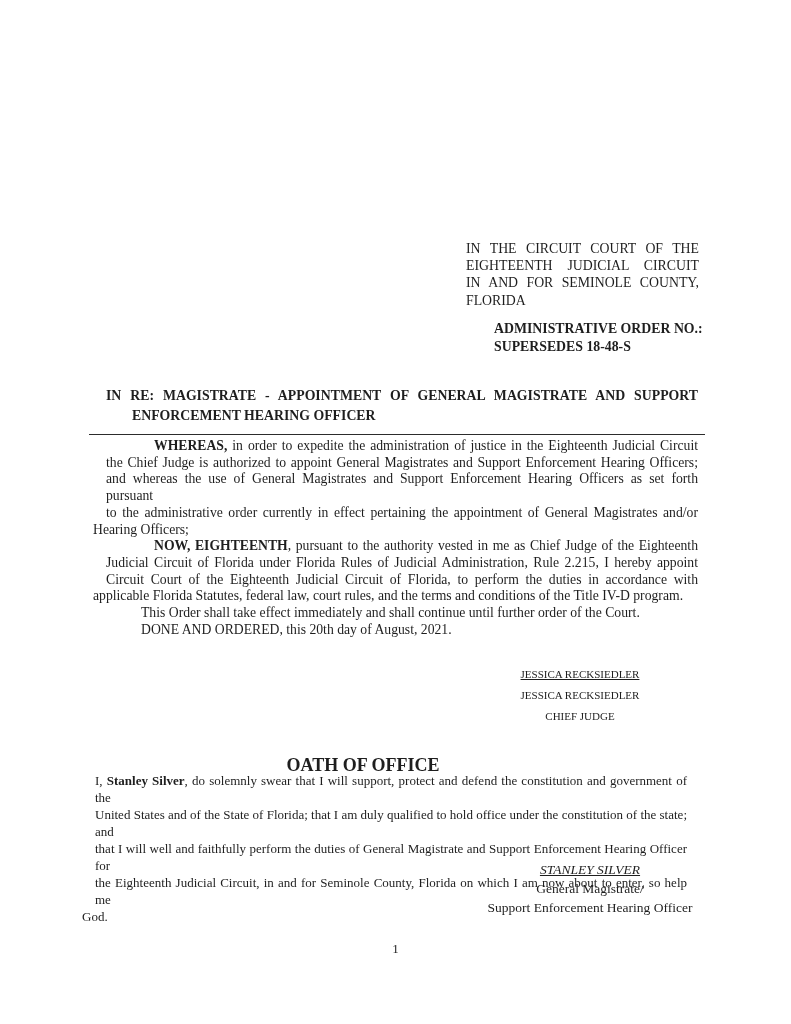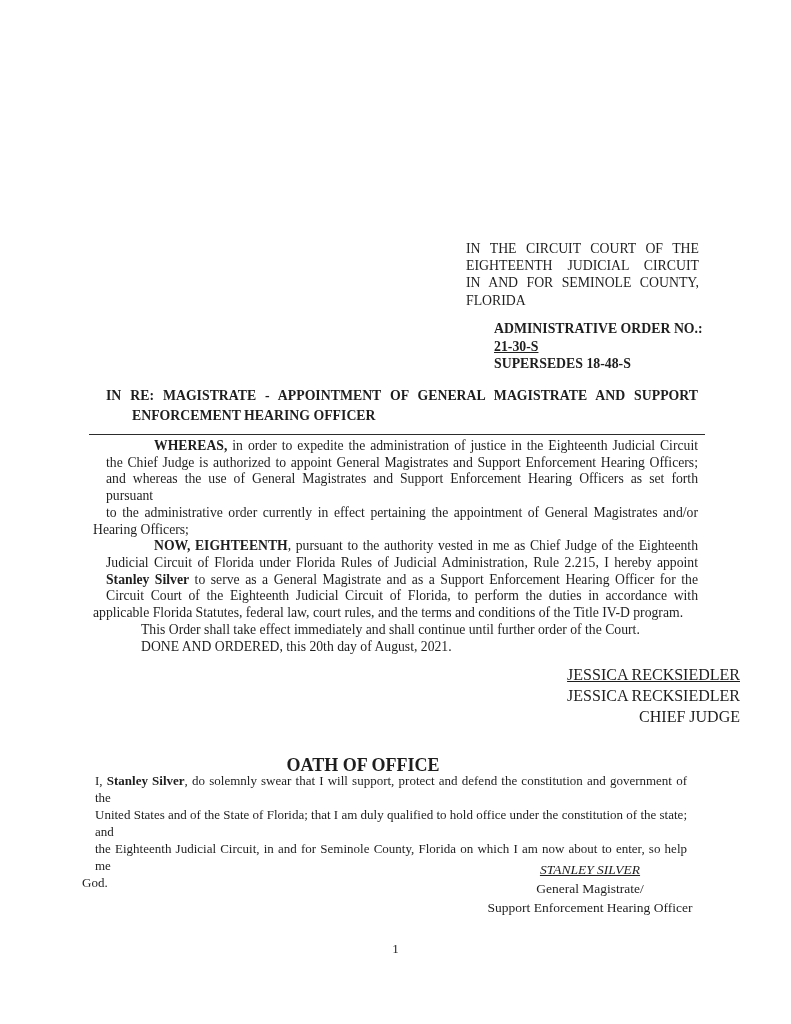--- a/index.html
+++ b/index.html
@@ -39,21 +39,21 @@
     border-top:1.2px solid #2c2c2c; height:0;
   }
 
   .body-block {
     position:absolute; left:93px; top:438px; width:605px;
     font-size:13.7px; line-height:16.72px;
   }
 
   .judge-sig-block {
     position:absolute; left:420px; top:664px; width:320px;
-    text-align:right; font-size:16px; line-height:21px;
+    text-align:center; font-size:11px; line-height:21px;
   }
   .signed-underline { text-decoration:underline; }
 
   .oath-heading {
     position:absolute; left:93px; top:755px; width:540px;
     text-align:center; font-weight:bold; font-size:18px;
   }
 
   .oath-para {
     position:absolute; left:82px; top:772px; width:605px;
@@ -80,59 +80,58 @@
 
   <div class="court-block">
     <div class="ln jl">IN THE CIRCUIT COURT OF THE</div>
     <div class="ln jl">EIGHTEENTH JUDICIAL CIRCUIT</div>
     <div class="ln jl">IN AND FOR SEMINOLE COUNTY,</div>
     <div class="ln">FLORIDA</div>
   </div>
 
   <div class="admin-block">
     <div class="ln">ADMINISTRATIVE ORDER NO.:</div>
-    <div class="ln num">21-30-S</div>
     <div class="ln">SUPERSEDES 18-48-S</div>
   </div>
 
   <div class="inre-block">
     <div class="ln j"><b>IN RE:</b><span> MAGISTRATE - APPOINTMENT OF GENERAL MAGISTRATE AND SUPPORT</span></div>
     <div class="ln l2">ENFORCEMENT HEARING OFFICER</div>
   </div>
 
   <div class="rule"></div>
 
   <div class="body-block">
     <div class="ln j ind"><b>WHEREAS,</b><span> in order to expedite the administration of justice in the Eighteenth Judicial Circuit</span></div>
     <div class="ln j">the Chief Judge is authorized to appoint General Magistrates and Support Enforcement Hearing Officers;</div>
     <div class="ln j">and whereas the use of General Magistrates and Support Enforcement Hearing Officers as set forth pursuant</div>
     <div class="ln j">to the administrative order currently in effect pertaining the appointment of General Magistrates and/or</div>
     <div class="ln">Hearing Officers;</div>
 
     <div class="ln j ind"><b>NOW, EIGHTEENTH</b><span>, pursuant to the authority vested in me as Chief Judge of the Eighteenth</span></div>
     <div class="ln j">Judicial Circuit of Florida under Florida Rules of Judicial Administration, Rule 2.215, I hereby appoint</div>
-    <div class="ln j"><b>Stanley Silver</b><span> to serve as a General Magistrate and as a Support Enforcement Hearing Officer for the</span></div>
     <div class="ln j">Circuit Court of the Eighteenth Judicial Circuit of Florida, to perform the duties in accordance with</div>
     <div class="ln">applicable Florida Statutes, federal law, court rules, and the terms and conditions of the Title IV-D program.</div>
 
     <div class="ln ind">This Order shall take effect immediately and shall continue until further order of the Court.</div>
     <div class="ln ind">DONE AND ORDERED, this 20th day of August, 2021.</div>
   </div>
 
   <div class="judge-sig-block">
     <div class="ln signed-underline">JESSICA RECKSIEDLER</div>
     <div class="ln">JESSICA RECKSIEDLER</div>
     <div class="ln">CHIEF JUDGE</div>
   </div>
 
   <div class="oath-heading">OATH OF OFFICE</div>
 
   <div class="oath-para">
     <div class="ln j"><span>I, </span><b>Stanley Silver</b><span>, do solemnly swear that I will support, protect and defend the constitution and government of the</span></div>
     <div class="ln j">United States and of the State of Florida; that I am duly qualified to hold office under the constitution of the state; and</div>
+    <div class="ln j">that I will well and faithfully perform the duties of General Magistrate and Support Enforcement Hearing Officer for</div>
     <div class="ln j">the Eighteenth Judicial Circuit, in and for Seminole County, Florida on which I am now about to enter, so help me</div>
     <div class="ln">God.</div>
   </div>
 
   <div class="magistrate-sig-block">
     <div class="ln signed">STANLEY SILVER</div>
     <div class="ln">General Magistrate/</div>
     <div class="ln">Support Enforcement Hearing Officer</div>
   </div>
 

